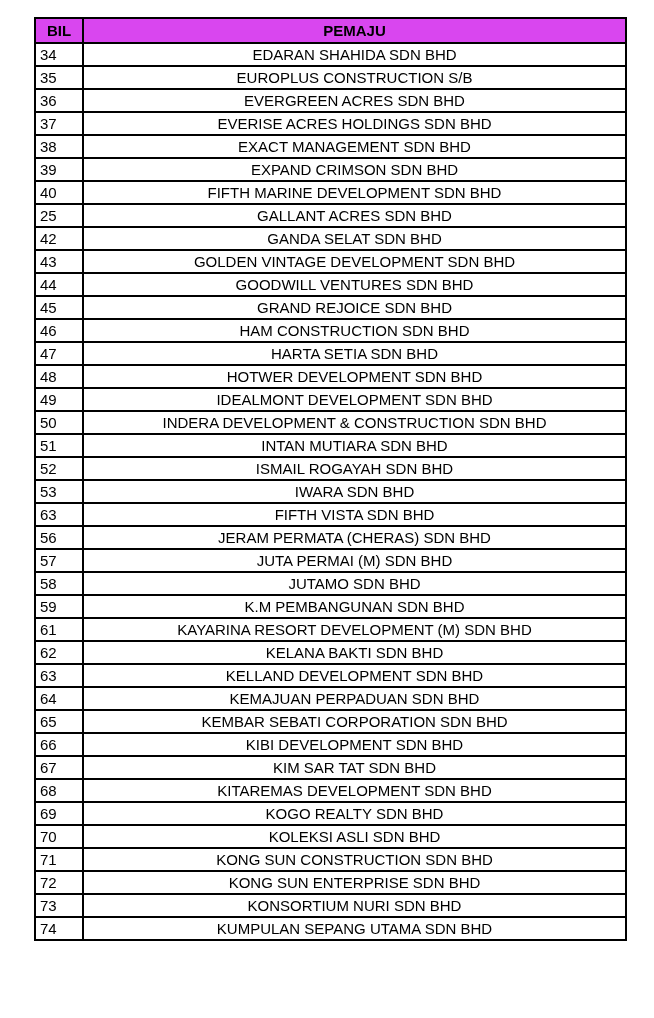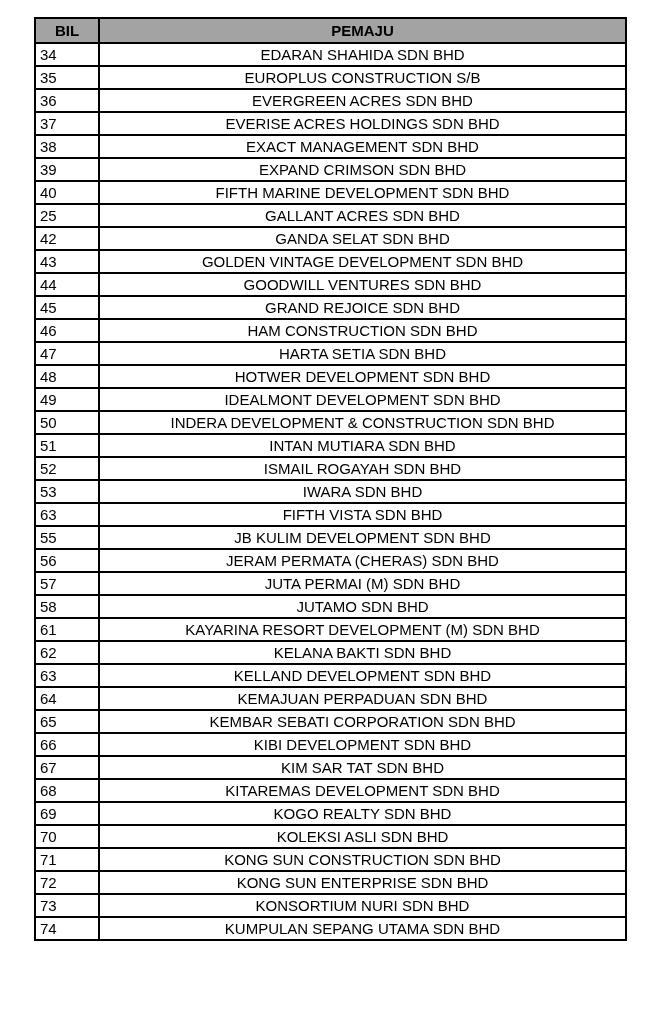--- a/index.html
+++ b/index.html
@@ -29,24 +29,24 @@
   table.list td {
     border: 2px solid #000000;
     font-size: 15px;
     color: #000000;
     height: 19px;
     padding: 1px 4px;
     overflow: hidden;
     white-space: nowrap;
   }
   table.list th {
-    background: #a3a3a3;
+    background: #d946ef;
     font-weight: 700;
     text-align: center;
-    padding: 2px 12px;
+    padding: 2px 4px;
   }
   th.col-bil, td.col-bil {
     width: 38px;
     text-align: left;
   }
   td.col-pemaju {
     text-align: center;
   }
 </style>
 </head>
@@ -159,40 +159,40 @@
   <tr>
     <td class="col-bil">53</td>
     <td class="col-pemaju">IWARA SDN BHD</td>
   </tr>
 
   <tr>
     <td class="col-bil">63</td>
     <td class="col-pemaju">FIFTH VISTA SDN BHD</td>
   </tr>
 
-  <tr>
-    <td class="col-bil">55</td>
-    <td class="col-pemaju">JB KULIM DEVELOPMENT SDN BHD</td>
-  </tr>
 
   <tr>
     <td class="col-bil">56</td>
     <td class="col-pemaju">JERAM PERMATA (CHERAS) SDN BHD</td>
   </tr>
 
   <tr>
     <td class="col-bil">57</td>
     <td class="col-pemaju">JUTA PERMAI (M) SDN BHD</td>
   </tr>
 
   <tr>
     <td class="col-bil">58</td>
     <td class="col-pemaju">JUTAMO SDN BHD</td>
   </tr>
 
+  <tr>
+    <td class="col-bil">59</td>
+    <td class="col-pemaju">K.M PEMBANGUNAN SDN BHD</td>
+  </tr>
 
 
   <tr>
     <td class="col-bil">61</td>
     <td class="col-pemaju">KAYARINA RESORT DEVELOPMENT (M) SDN BHD</td>
   </tr>
 
   <tr>
     <td class="col-bil">62</td>
     <td class="col-pemaju">KELANA BAKTI SDN BHD</td>

